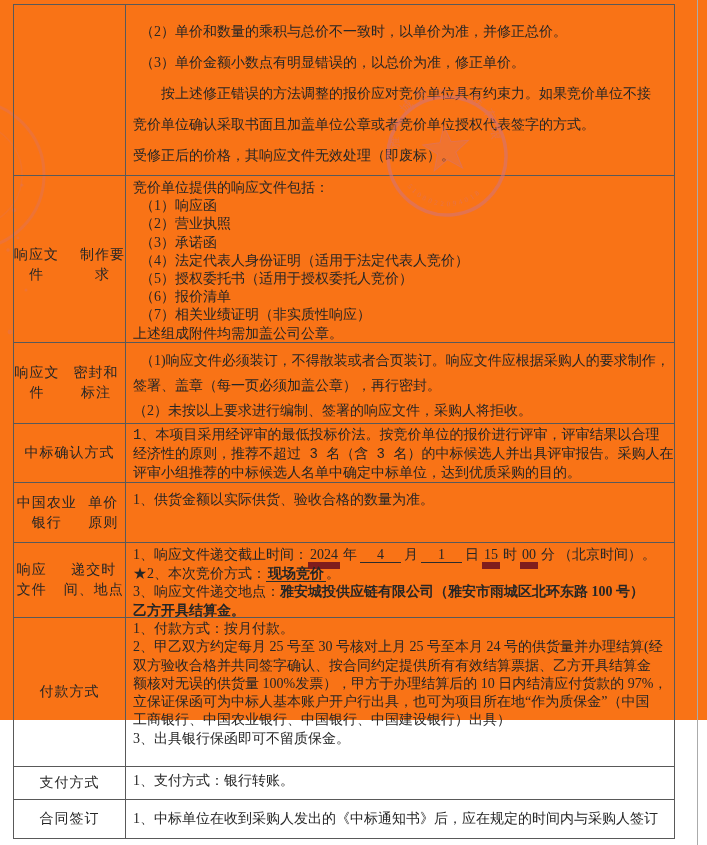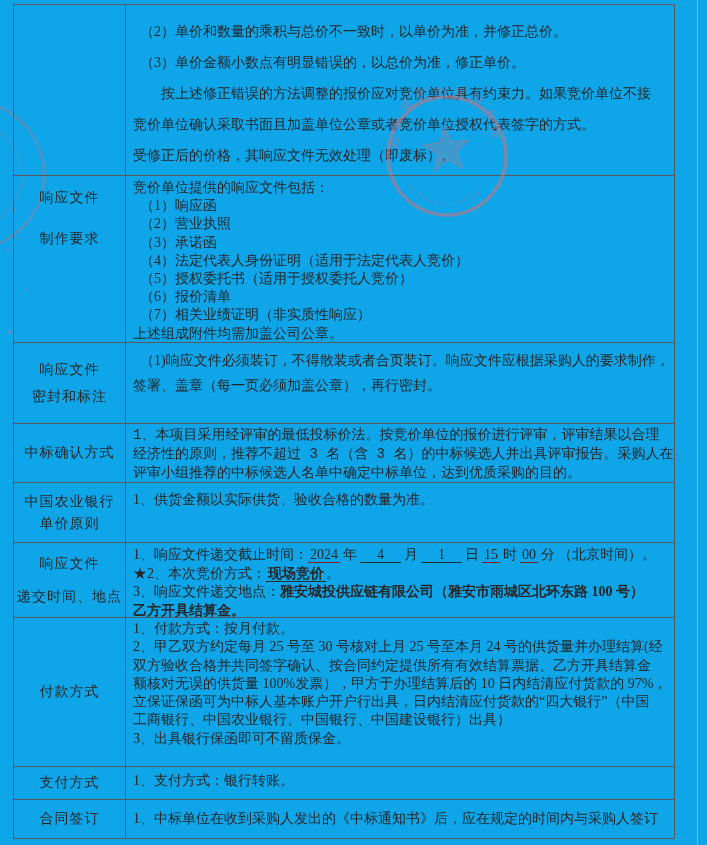--- a/index.html
+++ b/index.html
@@ -1,33 +1,33 @@
 <!DOCTYPE html>
 <html><head>
 <meta charset="utf-8">
 <style>
   html,body{margin:0;padding:0;}
   body{width:707px;height:845px;overflow:hidden;background:#ffffff;}
   .page{
-    position:relative;width:707px;height:845px;
-    background:#0ea5e9;
+    position:relative;width:707px;height:720px;
+    background:#f97316;
     font-family:"Liberation Serif","DejaVu Serif",serif;
     color:#262626;
     font-size:14px;
   }
   .page-edge{position:absolute;top:0;right:9px;width:1px;height:845px;background:#ababab;}
   .tbl{
     position:absolute;left:13px;top:4px;width:662px;
     border:1px solid #595959;border-bottom:none;
     box-sizing:border-box;
   }
   .row{display:flex;border-bottom:1px solid #595959;box-sizing:border-box;}
   .lbl{
     width:112px;min-width:112px;border-right:1px solid #595959;box-sizing:border-box;
-    display:flex;flex-direction:column;align-items:center;justify-content:center;
+    display:flex;align-items:center;justify-content:center;
     text-align:center;letter-spacing:1px;
   }
   .lbl .lline{line-height:20px;}
   .cnt{flex:1;padding:0 2px 0 7px;overflow:hidden;box-sizing:border-box;}
   .line{white-space:nowrap;}
   
   .r0{height:171px;} .r1{height:167px;} .r2{height:81px;} .r3{height:59px;}
   .r4{height:60px;} .r5{height:75px;} .r6{height:149px;} .r7{height:33px;justify-content:space-between;} .r8{height:39px;}
   
   .r0 .cnt{padding-top:11px;} .r0 .line{line-height:31px;}
@@ -41,21 +41,21 @@
   .r8 .cnt{display:flex;align-items:center;}
   
   .r1 .lbl{justify-content:flex-start;padding-top:12px;gap:21px;}
   .r2 .lbl{gap:7px;}
   .r4 .lbl{gap:2px;}
   .r5 .lbl{gap:13px;}
   
   .i1{padding-left:7px;}
   .i2{padding-left:28px;}
   
-  .u{border-bottom:1px solid #7f1d1d;padding:0 2px;}
+  .u{border-bottom:7px solid #7f1d1d;padding:0 2px;}
   .uw{border-bottom:1px solid #2c2c2c;padding:0 17px;}
   .b{font-weight:bold;}
   .bu{font-weight:bold;border-bottom:1px solid #2c2c2c;padding:0 2px;}
   .unit{padding:0 3px;}
   .stamp-main{position:absolute;left:375px;top:88px;pointer-events:none;}
   .stamp-left{position:absolute;left:0;top:90px;pointer-events:none;}
   .seal-text{font-family:"Liberation Serif","DejaVu Serif",serif;}
 </style>
 </head>
 <body>
@@ -109,20 +109,21 @@
     </div>
 
     <div class="row r2">
       <div class="lbl">
         <div class="lline">响应文件</div>
         <div class="lline">密封和标注</div>
       </div>
       <div class="cnt">
         <div class="line i1">（1)响应文件必须装订，不得散装或者合页装订。响应文件应根据采购人的要求制作，</div>
         <div class="line">签署、盖章（每一页必须加盖公章），再行密封。</div>
+        <div class="line">（2）未按以上要求进行编制、签署的响应文件，采购人将拒收。</div>
       </div>
     </div>
 
     <div class="row r3">
       <div class="lbl">
         <div class="lline">中标确认方式</div>
       </div>
       <div class="cnt">
         <div class="line">1、本项目采用经评审的最低投标价法。按竞价单位的报价进行评审，评审结果以合理</div>
         <div class="line">经济性的原则，推荐不超过 3 名（含 3 名）的中标候选人并出具评审报告。采购人在</div>
@@ -161,21 +162,21 @@
 
     <div class="row r6">
       <div class="lbl">
         <div class="lline">付款方式</div>
       </div>
       <div class="cnt">
         <div class="line">1、付款方式：按月付款。</div>
         <div class="line">2、甲乙双方约定每月 25 号至 30 号核对上月 25 号至本月 24 号的供货量并办理结算(经</div>
         <div class="line">双方验收合格并共同签字确认、按合同约定提供所有有效结算票据、乙方开具结算金</div>
         <div class="line">额核对无误的供货量 100%发票），甲方于办理结算后的 10 日内结清应付货款的 97%，</div>
-        <div class="line">立保证保函可为中标人基本账户开户行出具，日内结清应付货款的“四大银行”（中国</div>
+        <div class="line">立保证保函可为中标人基本账户开户行出具，也可为项目所在地“作为质保金”（中国</div>
         <div class="line">工商银行、中国农业银行、中国银行、中国建设银行）出具）</div>
         <div class="line">3、出具银行保函即可不留质保金。</div>
       </div>
     </div>
 
     <div class="row r7">
       <div class="lbl">
         <div class="lline">支付方式</div>
       </div>
       <div class="cnt">

